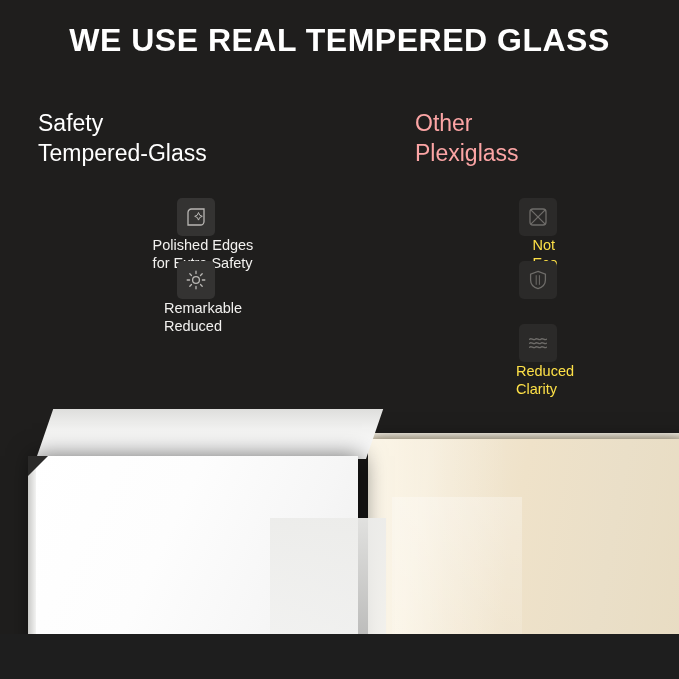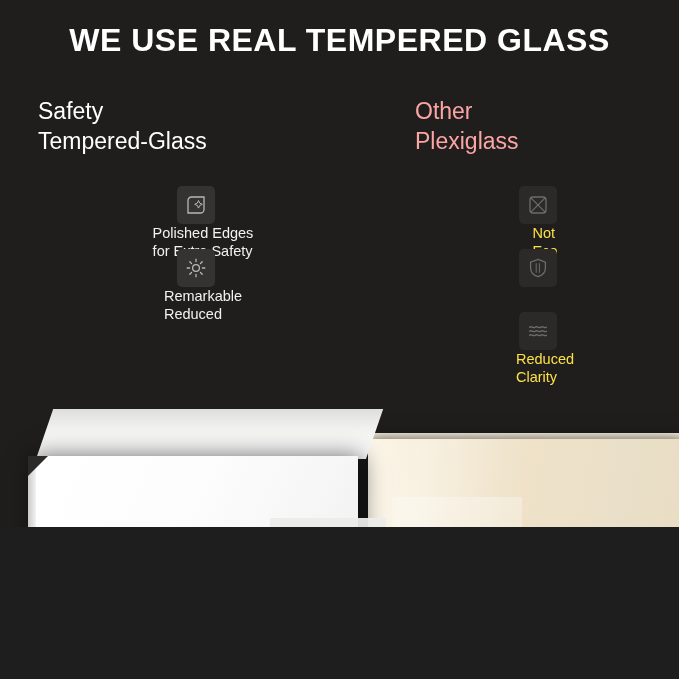--- a/index.html
+++ b/index.html
@@ -9,21 +9,21 @@
   }
   body {
     width: 679px;
     height: 679px;
     overflow: hidden;
     font-family: "Liberation Sans", sans-serif;
   }
   #page {
     position: relative;
     width: 679px;
-    height: 527px;
+    height: 634px;
     background: #1f1e1d;
     overflow: hidden;
   }
 
   
   #headline {
     position: absolute;
     left: 0;
     top: 20px;
     width: 679px;
@@ -32,21 +32,21 @@
     font-size: 32px;
     font-weight: bold;
     letter-spacing: 0.5px;
     line-height: 40px;
     white-space: nowrap;
   }
 
   
   .column {
     position: absolute;
-    top: 96px;
+    top: 108px;
   }
   #col-left { left: 38px; width: 330px; }
   #col-right { left: 415px; width: 260px; }
 
   .col-title {
     font-size: 23px;
     line-height: 30px;
     font-weight: normal;
     margin: 0;
     white-space: pre-line;

